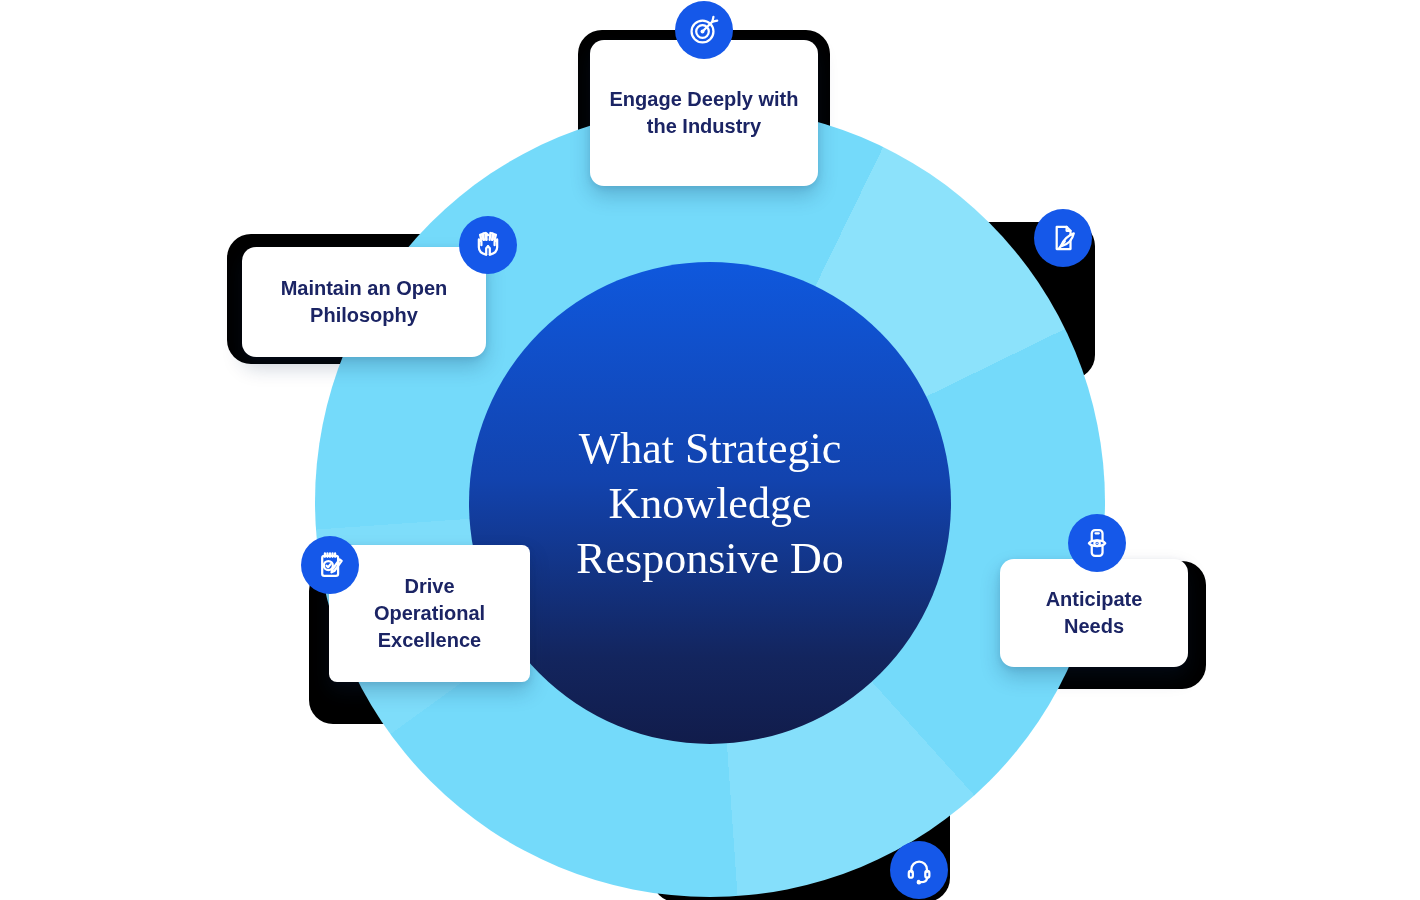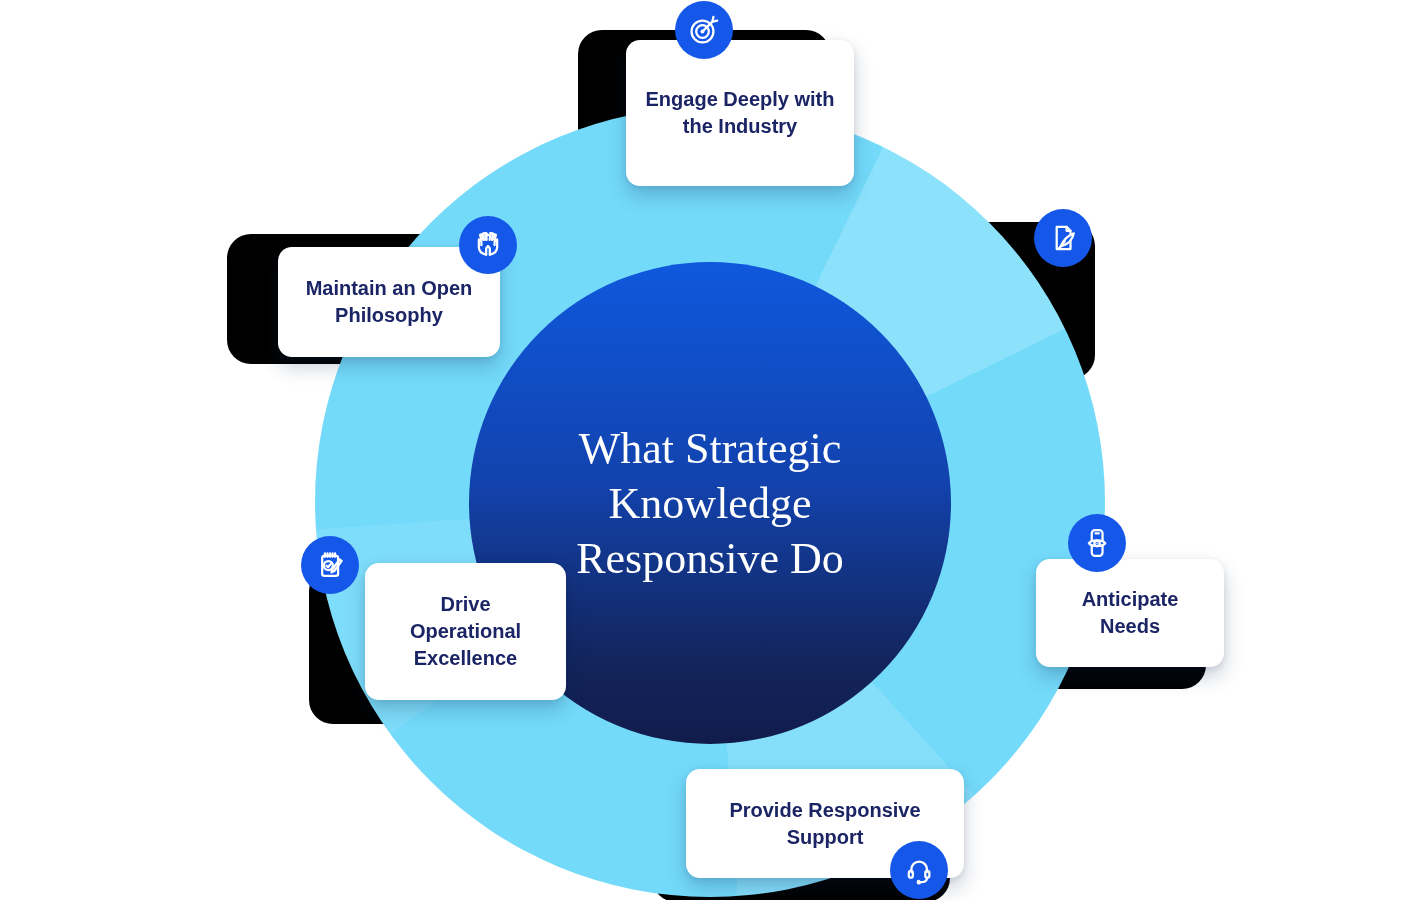--- a/index.html
+++ b/index.html
@@ -36,36 +36,35 @@
     text-align:center;color:#ffffff;
     font-family:"Liberation Serif",serif;font-size:44px;line-height:55px;font-weight:400;
   }
   .center-title span{display:block;font-family:Liberation Serif, serif;}
 
   
   .card{
     position:absolute;background:#ffffff;border-radius:14px;z-index:4;
     display:flex;align-items:center;justify-content:center;text-align:center;
     box-shadow:0 10px 20px rgba(13,40,80,.22),0 2px 6px rgba(13,40,80,.10);
-    margin-left:36px;
   }
   .card-label{
     color:#1b2464;font-weight:700;font-size:20px;line-height:27px;
   }
   .card-engage    {left:590px; top:40px;  width:228px;height:146px;}
   .card-engage    .card-label{max-width:190px;}
   .card-share     {left:868px; top:238px; width:199px;height:137px;}
   .card-share     .card-label{max-width:130px;}
   .card-anticipate{left:1000px;top:559px; width:188px;height:108px;justify-content:center;}
   .card-anticipate .card-label{max-width:120px;}
   .card-provide   {left:650px; top:769px; width:278px;height:109px;}
   .card-provide   .card-label{max-width:210px;}
-  .card-drive     {left:329px; top:563px; width:201px;height:137px;}
+  .card-drive     {left:329px; top:545px; width:201px;height:137px;border-radius:8px;}
   .card-drive     .card-label{max-width:130px;}
-  .card-maintain  {left:242px; top:247px; width:222px;height:110px;}
+  .card-maintain  {left:242px; top:247px; width:244px;height:110px;}
   .card-maintain  .card-label{max-width:200px;}
 
   
   .badge{
     position:absolute;width:58px;height:58px;border-radius:50%;background:#1558e9;
     z-index:5;display:flex;align-items:center;justify-content:center;
   }
   .badge svg{width:36px;height:36px;}
   .badge svg *{stroke:#ffffff;stroke-width:1.5;fill:none;stroke-linecap:round;stroke-linejoin:round;}
   .badge svg .f{fill:#ffffff;stroke:none;}
@@ -96,23 +95,20 @@
       <span>Knowledge</span>
       <span>Responsive Do</span>
     </div>
   </div>
 
   <div class="card card-engage">
     <div class="card-label">Engage Deeply with the Industry</div>
   </div>
   <div class="card card-anticipate">
     <div class="card-label">Anticipate Needs</div>
-  </div>
-  <div class="card card-provide">
-    <div class="card-label">Provide Responsive Support</div>
   </div>
   <div class="card card-drive">
     <div class="card-label">Drive Operational Excellence</div>
   </div>
   <div class="card card-maintain">
     <div class="card-label">Maintain an Open Philosophy</div>
   </div>
 
   <div class="badge badge-engage">
     <svg viewBox="0 0 24 24">

